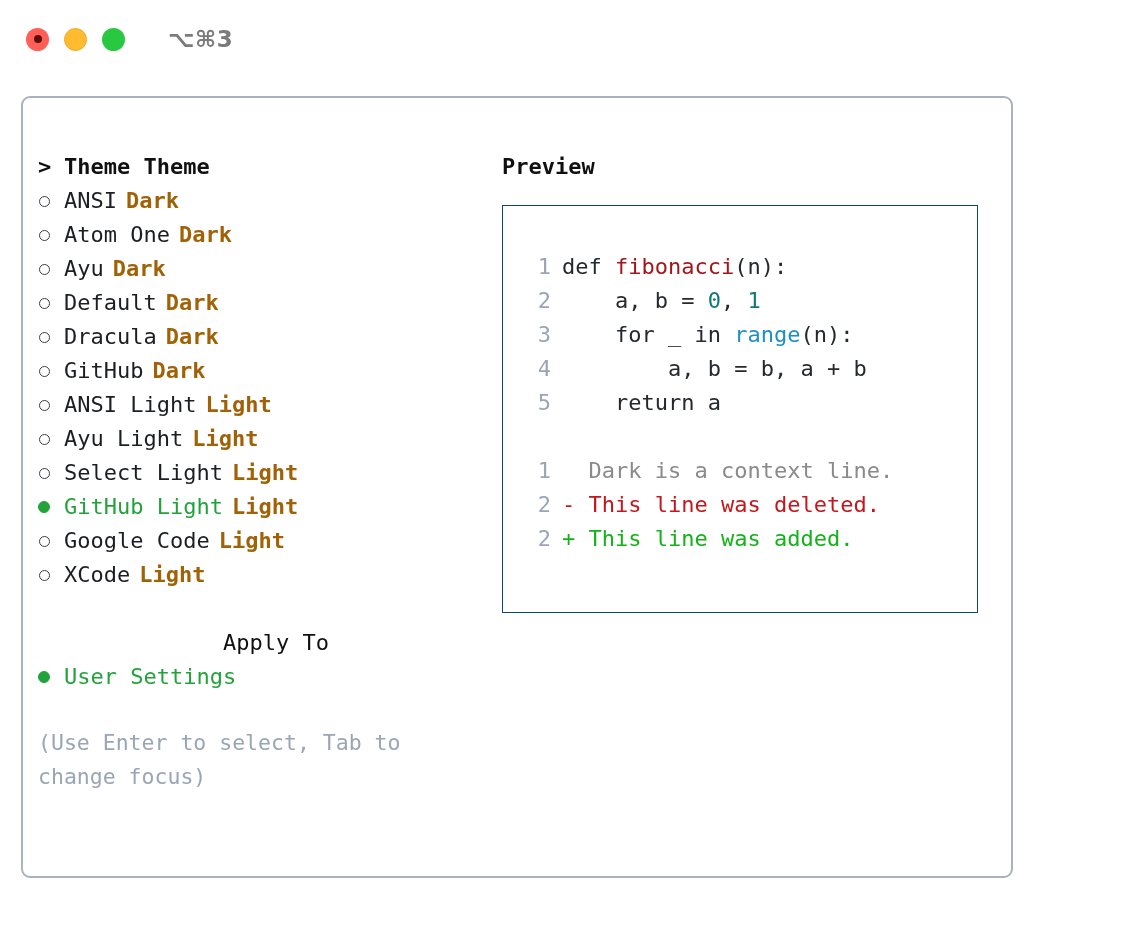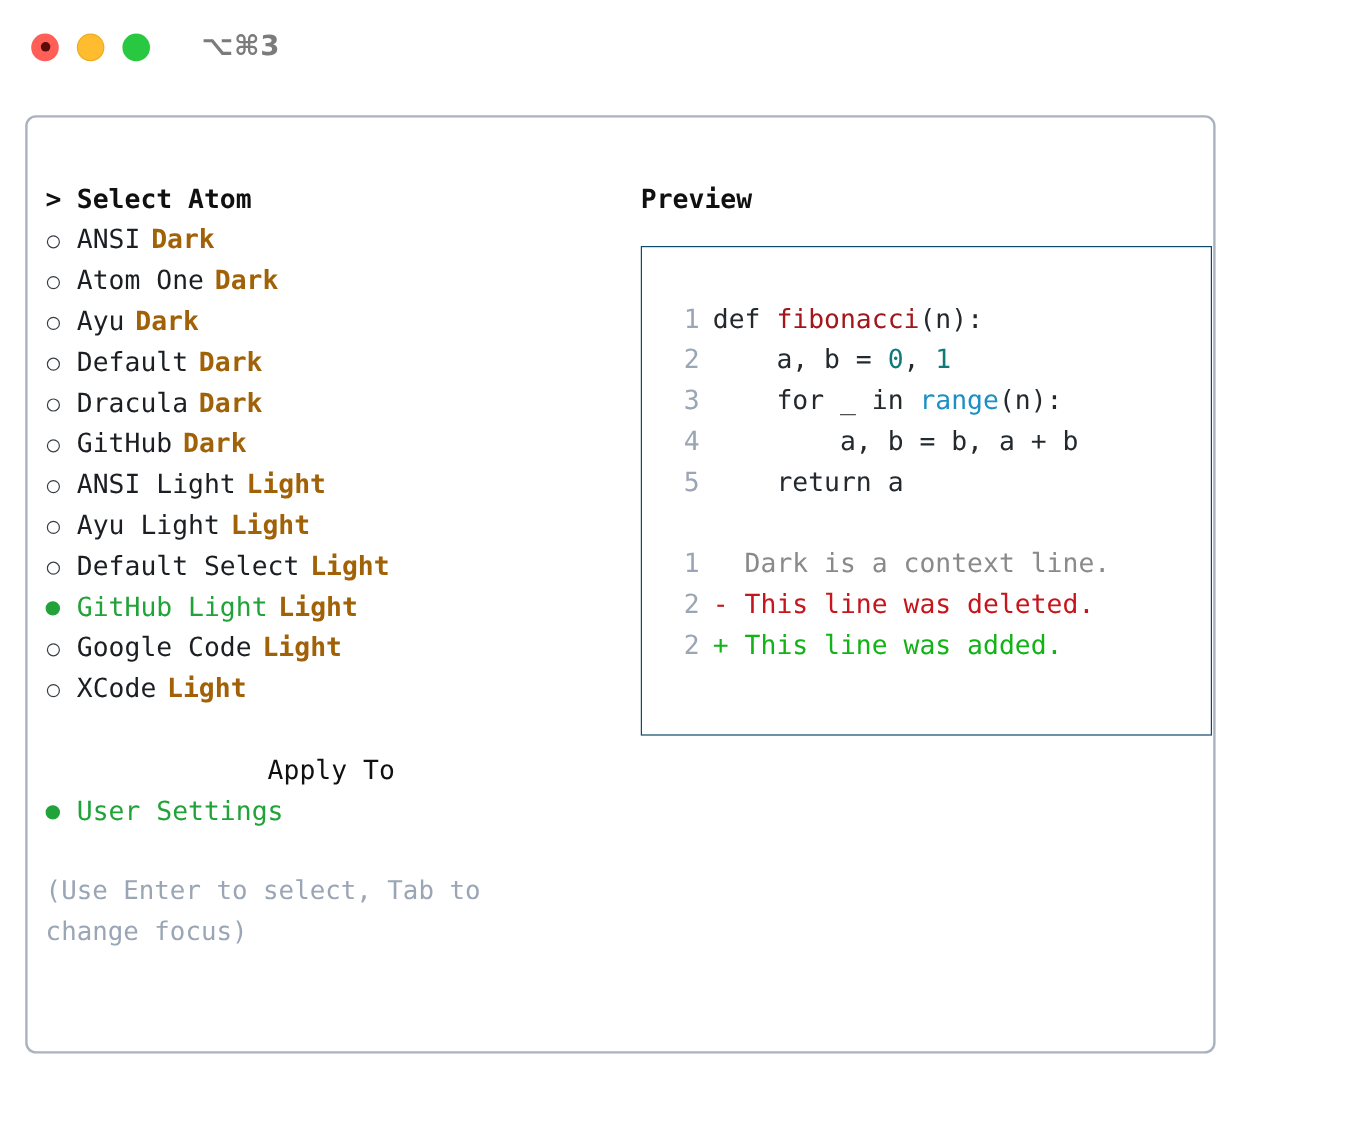--- a/index.html
+++ b/index.html
@@ -155,21 +155,20 @@
     line-height: 34px;
     color: #9aa5b5;
     width: 408px;
   }
 
   
   .right-col {
     position: absolute;
     left: 479px; top: 52px;
     width: 490px;
-    margin-left: 32px;
   }
   .preview-title {
     font-size: 22px;
     font-weight: bold;
     color: #101010;
     height: 34px;
     line-height: 34px;
   }
   .preview-box {
     margin-top: 21px;
@@ -222,21 +221,21 @@
     <div class="win-title">⌥⌘3</div>
   </div>
 
   <div class="panel">
     <div class="cols">
 
       <div class="left-col">
 
         <div class="section-head">
           <span class="caret">&gt;</span>
-          <span>Select Atom</span>
+          <span>Theme Theme</span>
         </div>
 
         <div id="theme-list">
             <div class="row">
               <span class="bullet"></span>
               <span class="item-name">ANSI</span>
               <span class="item-tag">Dark</span>
             </div>
             <div class="row">
               <span class="bullet"></span>
@@ -268,21 +267,21 @@
               <span class="item-name">ANSI Light</span>
               <span class="item-tag">Light</span>
             </div>
             <div class="row">
               <span class="bullet"></span>
               <span class="item-name">Ayu Light</span>
               <span class="item-tag">Light</span>
             </div>
             <div class="row">
               <span class="bullet"></span>
-              <span class="item-name">Default Select</span>
+              <span class="item-name">Select Light</span>
               <span class="item-tag">Light</span>
             </div>
             <div class="row">
               <span class="bullet filled"></span>
               <span class="item-name selected">GitHub Light</span>
               <span class="item-tag">Light</span>
             </div>
             <div class="row">
               <span class="bullet"></span>
               <span class="item-name">Google Code</span>

